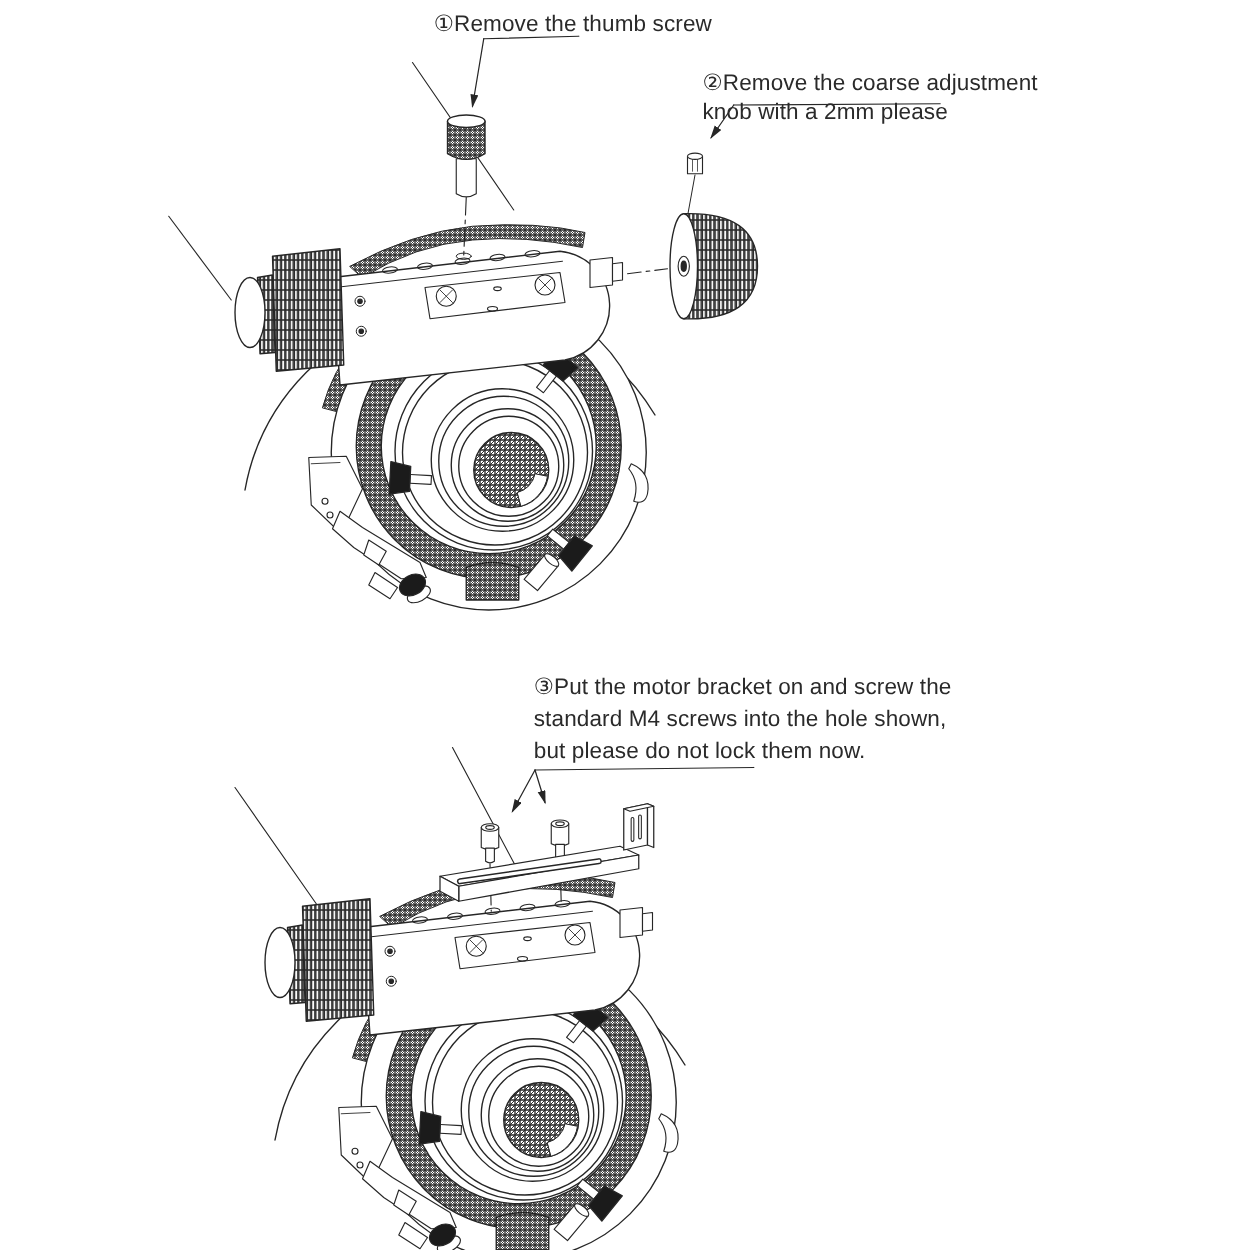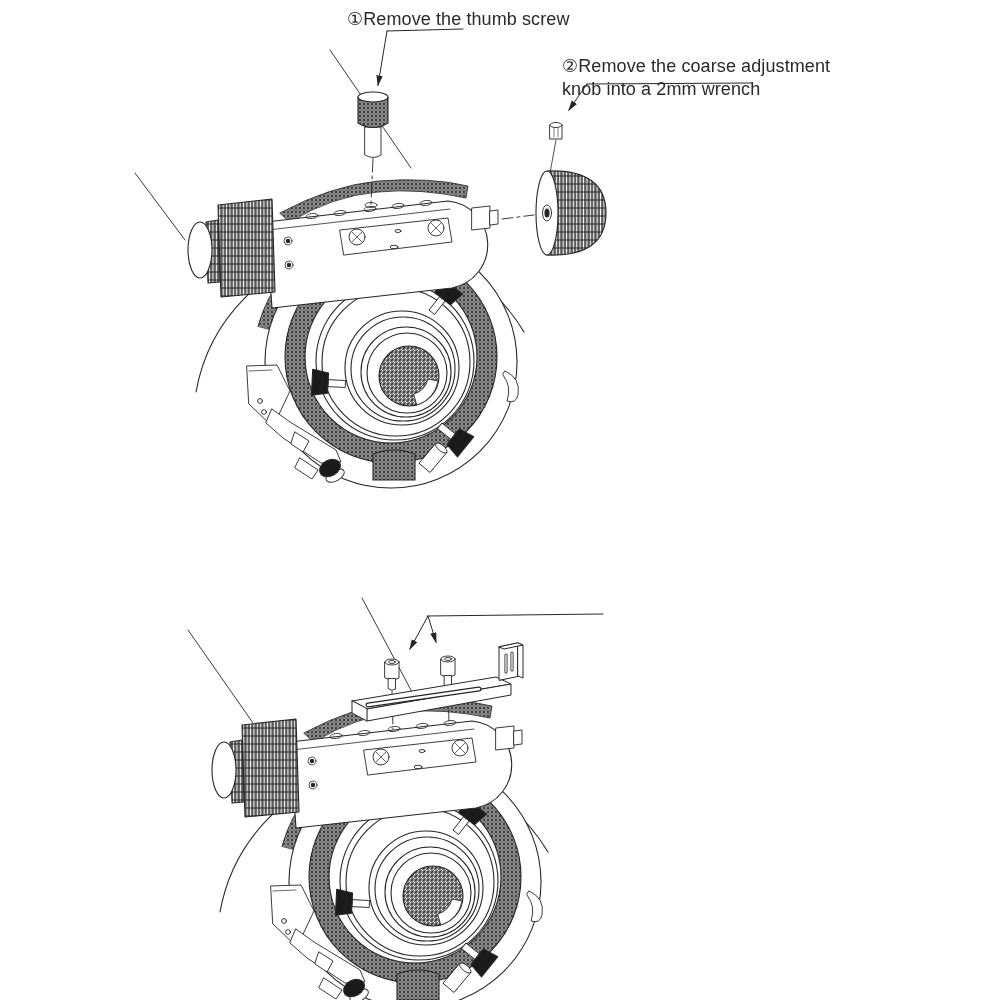--- a/index.html
+++ b/index.html
@@ -209,16 +209,21 @@
       <path d="M428 616 L436 642" marker-end="url(#arr)"></path>
     </g>
   </g>
 </svg>
 
 <div id="c1" class="callout">
   <span>①Remove the thumb screw</span>
 </div>
 <div id="c2" class="callout">
   <div>②Remove the coarse adjustment</div>
-  <div>knob into a 2mm wrench</div>
+  <div>knob with a 2mm please</div>
+</div>
+<div id="c3" class="callout">
+  <div>③Put the motor bracket on and screw the</div>
+  <div>standard M4 screws into the hole shown,</div>
+  <div>but please do not lock them now.</div>
 </div>
 
 </div>
 
 </body></html>

